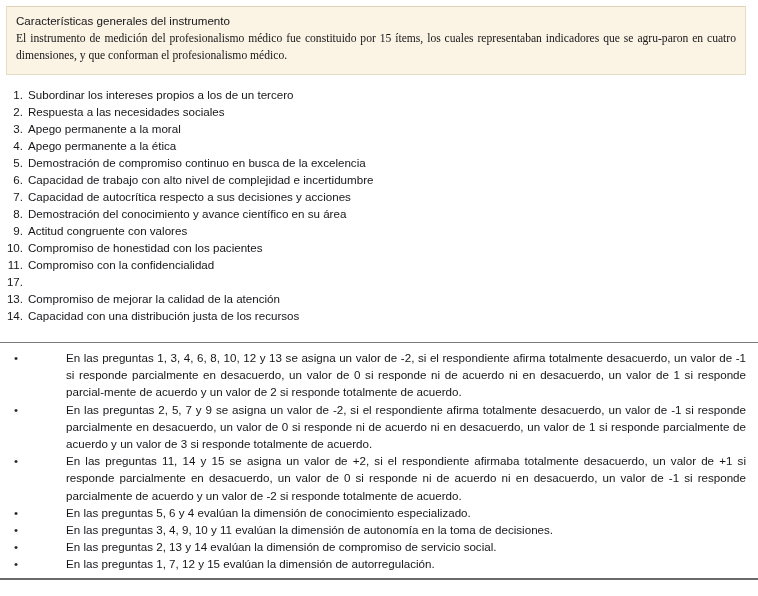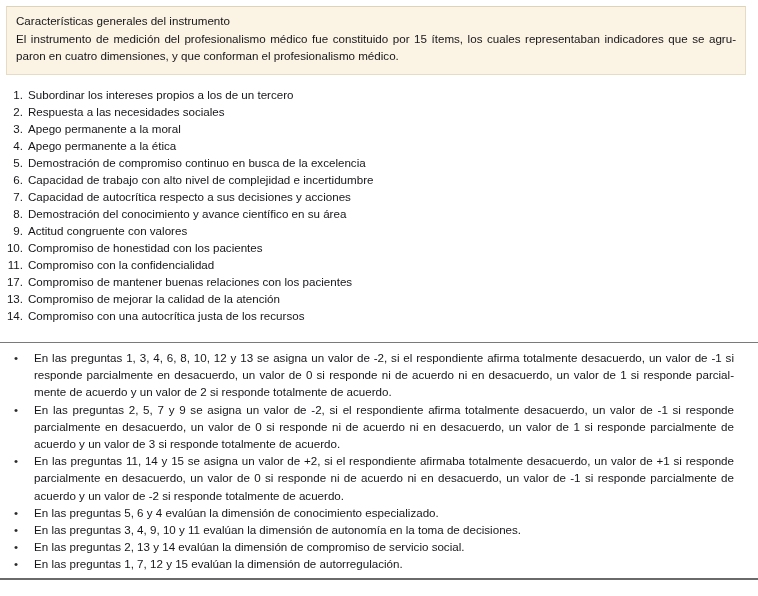--- a/index.html
+++ b/index.html
@@ -62,20 +62,21 @@
     color: #16161a;
     white-space: nowrap;
   }
   .intro-body {
     font-size: 11.6px;
     line-height: 17px;
     color: #16161a;
     text-align: justify;
     text-justify: inter-word;
     hyphens: manual;
+    font-family: Liberation Serif, serif;
   }
 
   
   .items {
     position: absolute;
     left: 0;
     top: 88px;
     width: 758px;
   }
   .item-row {
@@ -132,20 +133,21 @@
   }
   .bullet-text {
     width: 712px;
     padding-right: 12px;
     box-sizing: border-box;
     font-size: 11.6px;
     line-height: 17.2px;
     color: #16161a;
     text-align: justify;
     text-justify: inter-word;
+    margin-left: 32px;
   }
   .bullet-text.single {
     text-align: left;
     white-space: nowrap;
   }
 </style>
 </head>
 <body>
 
 <div class="page">
@@ -199,29 +201,28 @@
       <div class="item-row">
         <div class="item-num">10.</div>
         <div class="item-text">Compromiso de honestidad con los pacientes</div>
       </div>
       <div class="item-row">
         <div class="item-num">11.</div>
         <div class="item-text">Compromiso con la confidencialidad</div>
       </div>
       <div class="item-row">
         <div class="item-num">17.</div>
-        <div class="item-text">Compromiso de mantener buenas relaciones con los pacientes</div>
       </div>
       <div class="item-row">
         <div class="item-num">13.</div>
         <div class="item-text">Compromiso de mejorar la calidad de la atención</div>
       </div>
       <div class="item-row">
         <div class="item-num">14.</div>
-        <div class="item-text">Compromiso con una autocrítica justa de los recursos</div>
+        <div class="item-text">Capacidad con una distribución justa de los recursos</div>
       </div>
     </div>
 
   <div class="rule mid"></div>
 
   <div class="rules-block">
       <div class="bullet-row">
         <div class="bullet-mark">•</div>
         <div class="bullet-text">En las preguntas 1, 3, 4, 6, 8, 10, 12 y 13 se asigna un valor de -2, si el respondiente afirma totalmente desacuerdo, un valor de -1 si responde parcialmente en desacuerdo, un valor de 0 si responde ni de acuerdo ni en desacuerdo, un valor de 1 si responde parcial-mente de acuerdo y un valor de 2 si responde totalmente de acuerdo.</div>
       </div>

